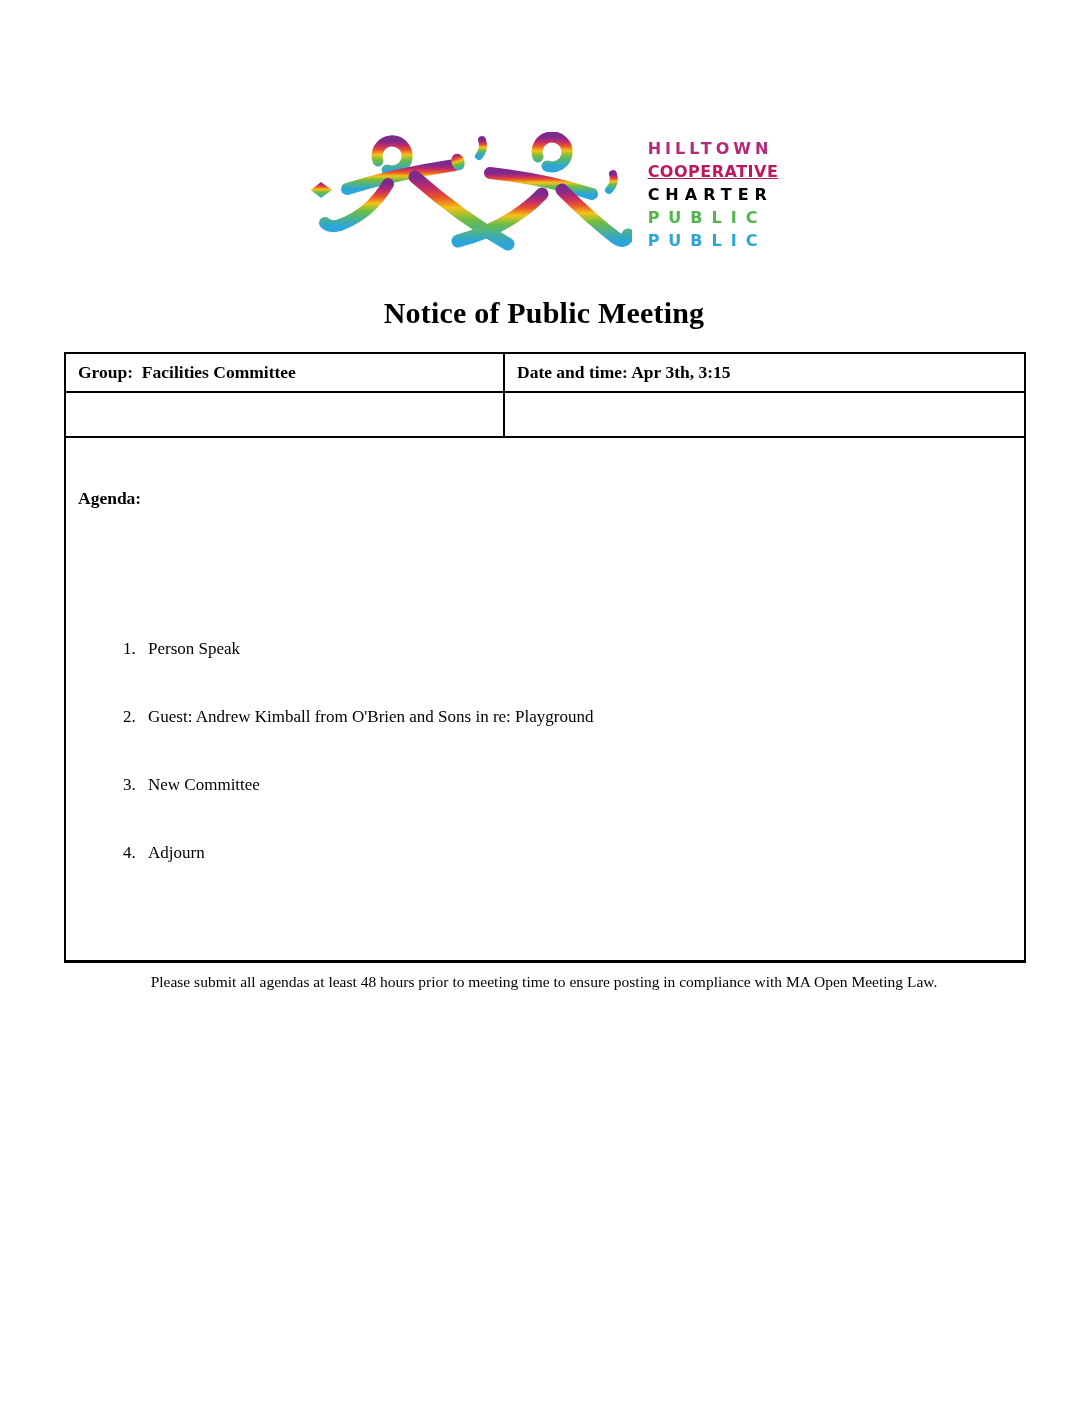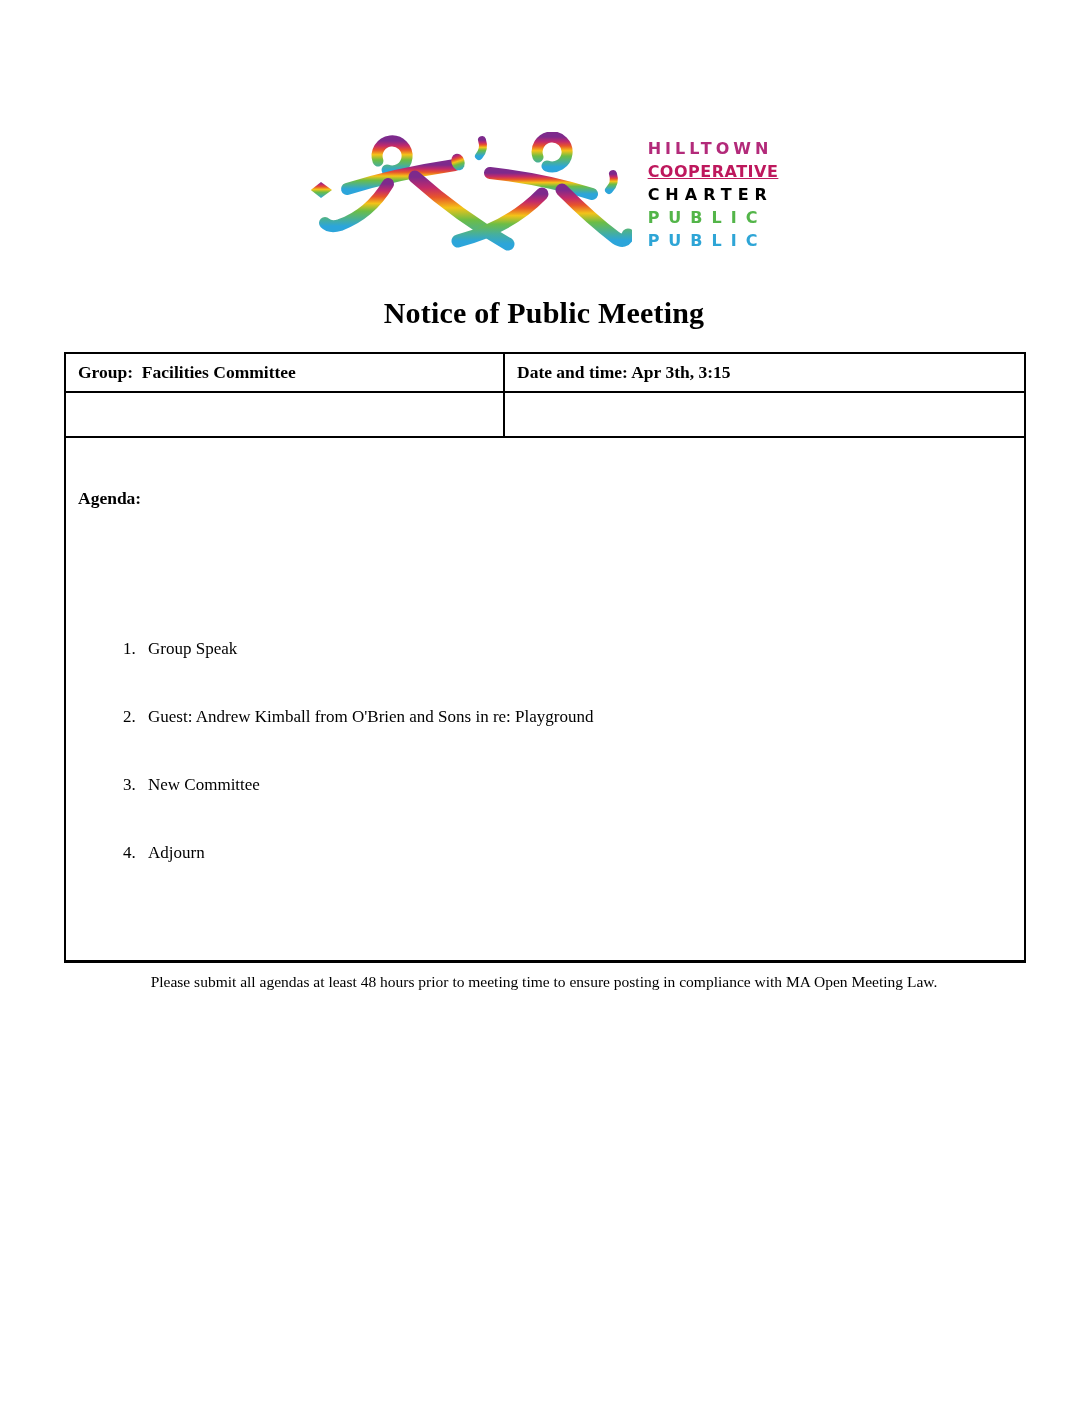--- a/index.html
+++ b/index.html
@@ -148,21 +148,21 @@
       <td class="col-right">Date and time: Apr 3th, 3:15</td>
     </tr>
     <tr class="row-empty">
       <td class="col-left"></td>
       <td class="col-right"></td>
     </tr>
     <tr class="row-agenda">
       <td colspan="2">
         <div class="agenda-label">Agenda:</div>
         <ol class="agenda-list">
-          <li>Group Speak</li>
+          <li>Person Speak</li>
           <li>Guest: Andrew Kimball from O'Brien and Sons in re: Playground</li>
           <li>New Committee</li>
           <li>Adjourn</li>
         </ol>
       </td>
     </tr>
   </tbody>
     </table>
 
   <p class="footer-note">Please submit all agendas at least 48 hours prior to meeting time to ensure posting in compliance with MA Open Meeting Law.</p>

